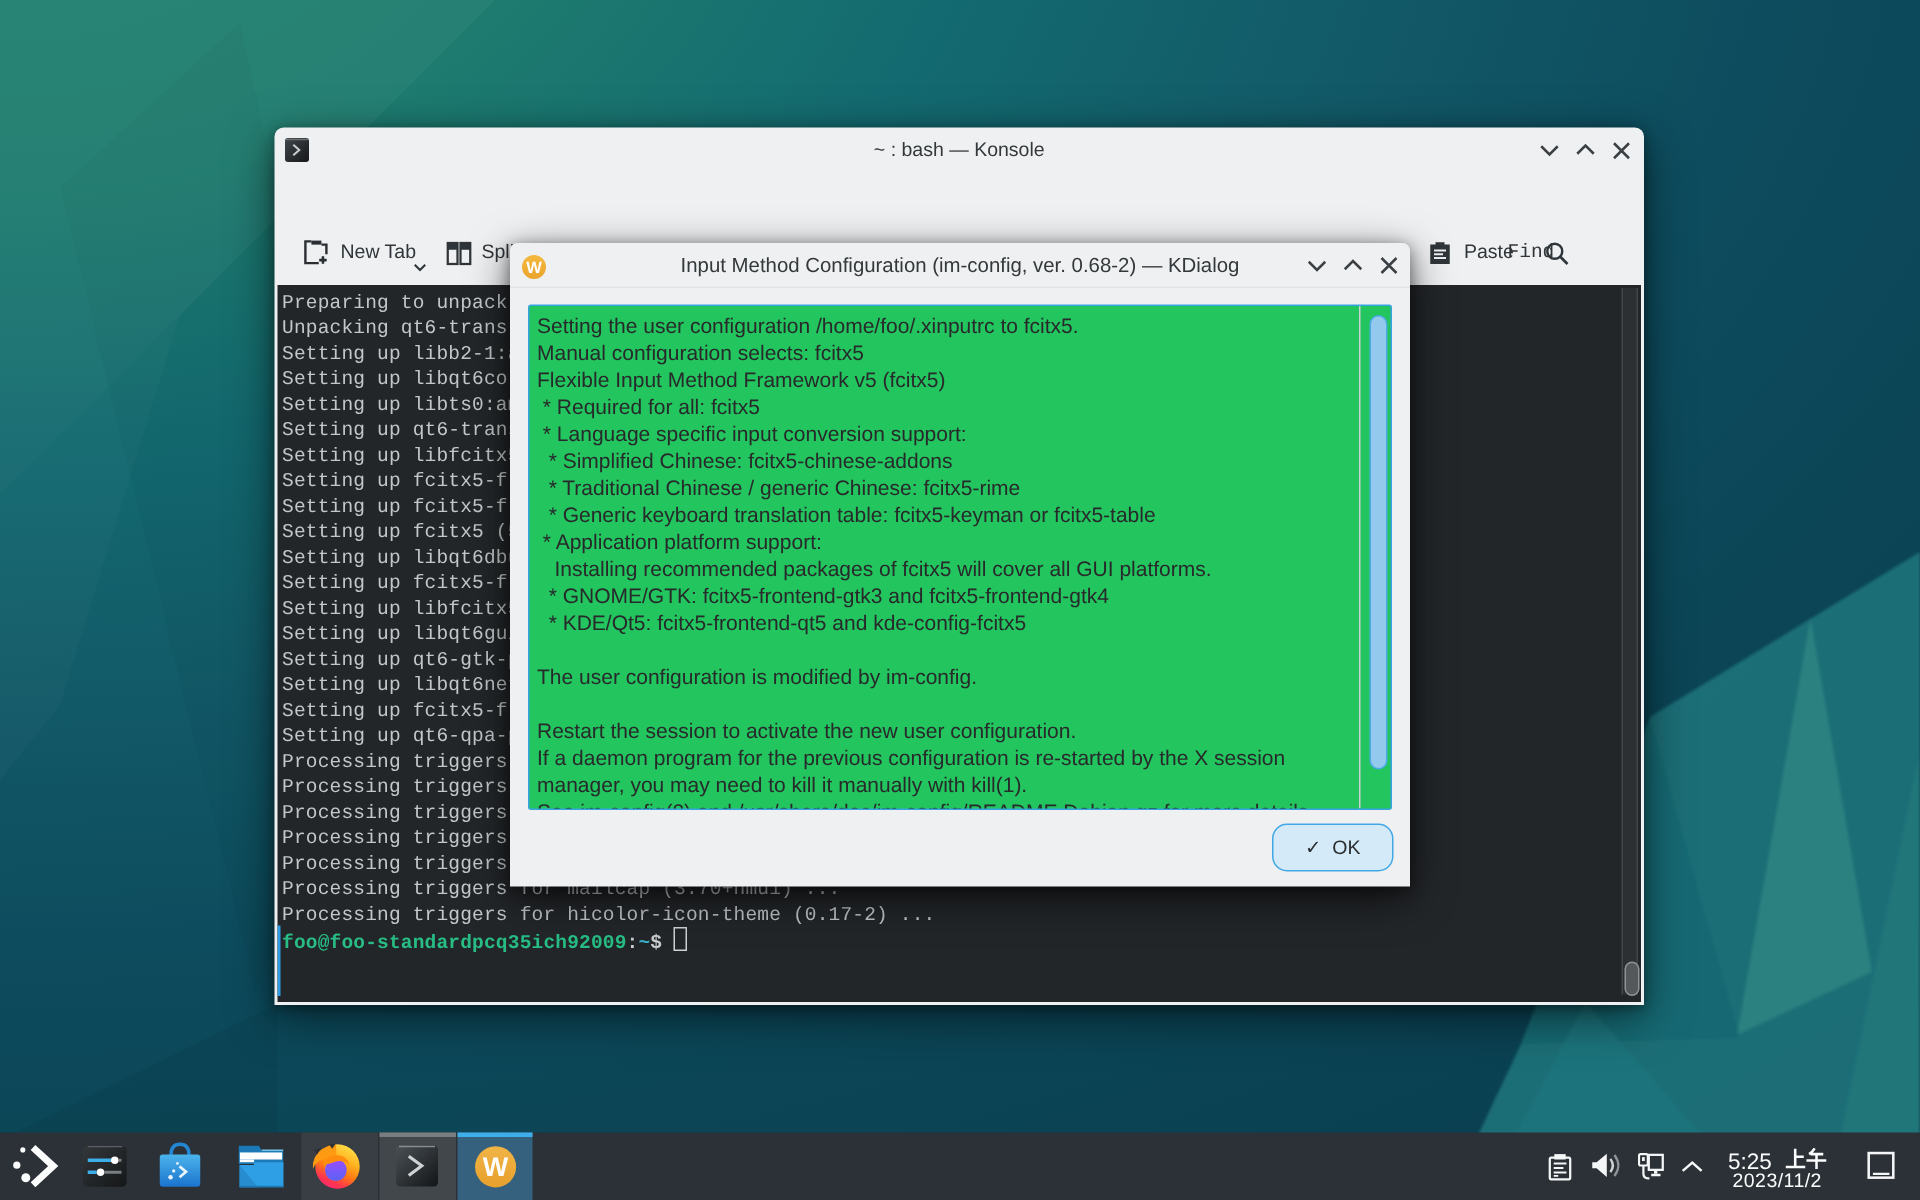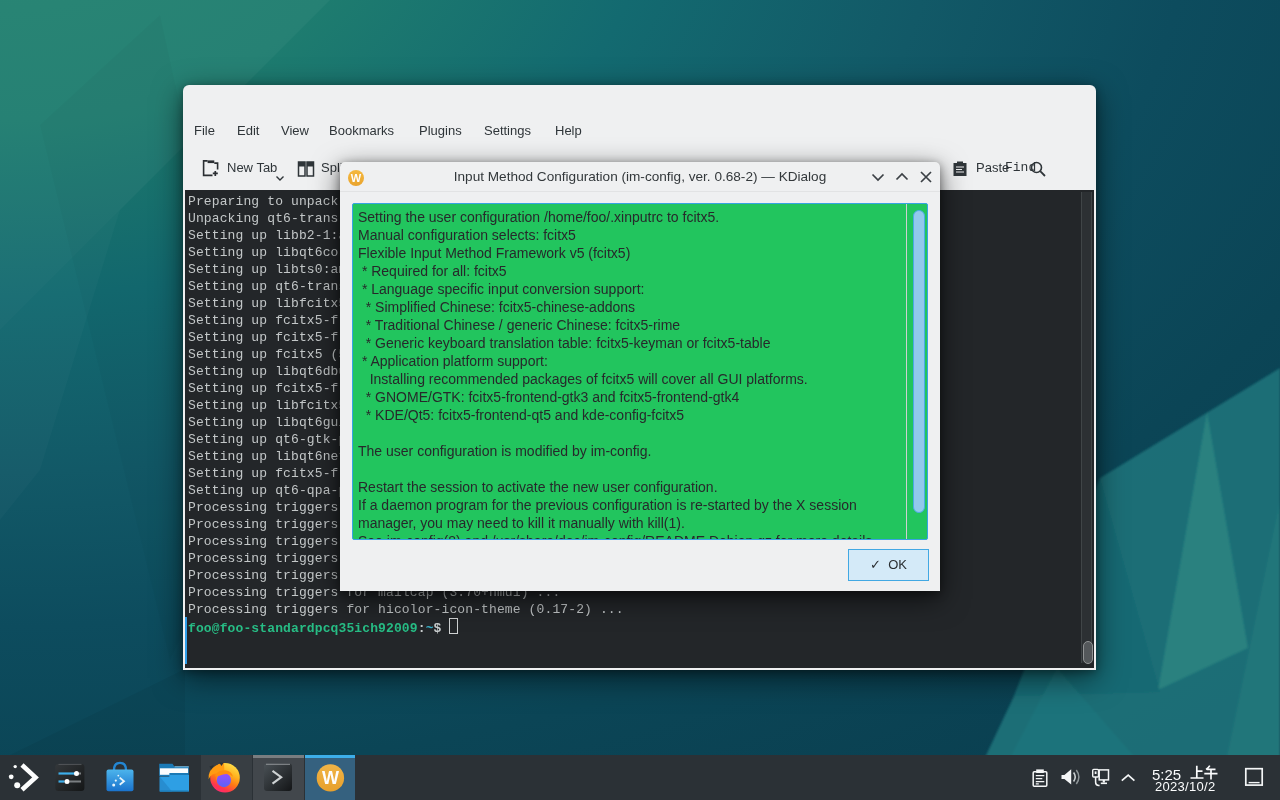--- a/index.html
+++ b/index.html
@@ -35,21 +35,21 @@
 #dtext{position:absolute;left:0;right:0;top:0;height:29px;line-height:29px;text-align:center;
   font-size:13.6px;color:#33383b;white-space:nowrap;}
 #dbox{position:absolute;left:12px;top:41px;width:574px;height:335px;border:1.5px solid #37a3e2;
   border-radius:2px;background:#22c55e;overflow:hidden;}
 #dtxt{position:absolute;left:5px;top:3.5px;width:545px;font-size:14px;line-height:18px;color:#27292b;
   white-space:pre;}
 #dsep{position:absolute;left:553px;top:0;bottom:0;width:1px;background:#cfd0d1;}
 #dhandle{position:absolute;left:560px;top:6px;width:10px;height:301px;background:#93c9ec;
   border:1px solid #4caae4;border-radius:6px;}
 #okbtn{position:absolute;left:508px;top:387px;width:79px;height:30px;background:#d4eaf8;
-  border:1px solid #41a8e3;border-radius:0;text-align:center;line-height:29px;font-size:13px;color:#2a2e31;}
+  border:1px solid #41a8e3;border-radius:10px;text-align:center;line-height:29px;font-size:13px;color:#2a2e31;}
 #panel{position:absolute;left:0;top:755px;width:1280px;height:45px;background:#2b3136;}
 .task{position:absolute;top:0;height:45px;}
 #tkff{left:201px;width:51px;background:#383e43;}
 #tkkon{left:253px;width:51px;background:#42474c;border-top:3px solid #797d80;}
 #tkw{left:305px;width:50px;background:#35617f;border-top:3px solid #3daee9;}
 </style>
 </head>
 <body>
 <svg id="wall" width="1280" height="800" viewBox="0 0 1280 800">
 <defs>
@@ -74,28 +74,38 @@
 <polygon points="1280,368 1100,478 1014,696 965,800 1280,800" fill="#1d767c" opacity="0.85"></polygon>
 <polygon points="1207,412 1158,690 1248,648" fill="#2c8682" opacity="0.8"></polygon>
 <polygon points="1100,478 1014,696 1160,692" fill="#176872" opacity="0.7"></polygon>
 <polygon points="1057,668 988,800 1165,792" fill="#1b757d" opacity="0.8"></polygon>
 <polygon points="1280,500 1218,800 1280,800" fill="#2b8581" opacity="0.35"></polygon>
 </g>
 <polygon points="0,760 185,669 185,800 0,800" fill="#000000" opacity="0.05"></polygon>
 </svg>
 
 <div class="win" id="konsole">
-  <div id="kmenu">
-    <span style="left:11px;">File</span>
-    <span style="left:54px;">Edit</span>
-    <span style="left:98px;">View</span>
-    <span style="left:146px;">Bookmarks</span>
-    <span style="left:236px;">Plugins</span>
-    <span style="left:301px;">Settings</span>
-    <span style="left:372px;">Help</span>
+  <div id="ktitle">
+    <svg id="kicon" width="16" height="16" viewBox="0 0 16 16">
+      <defs>
+          <linearGradient id="kig" x1="0" y1="0" x2="1" y2="1">
+        <stop offset="0" stop-color="#41474c"></stop>
+            <stop offset="1" stop-color="#16181a"></stop>
+      </linearGradient>
+        </defs>
+      <rect x="0" y="0" width="16" height="16" rx="2" fill="url(#kig)"></rect>
+      <rect x="0.5" y="0.5" width="15" height="1" fill="#6b7073"></rect>
+      <path d="M5.5 4.5 L9.5 8 L5.5 11.5" fill="none" stroke="#c8cccd" stroke-width="1.4"></path>
+    </svg>
+    <div id="ktext">~ : bash — Konsole</div>
+    <svg class="wbtns" style="left:841px;width:72px;" width="72" height="30" viewBox="0 0 72 30">
+      <path d="M3.5 12.5 L9 18 L14.5 12.5" fill="none" stroke="#3b4045" stroke-width="1.7"></path>
+      <path d="M27.5 17.5 L33 12 L38.5 17.5" fill="none" stroke="#3b4045" stroke-width="1.7"></path>
+      <path d="M52 10.5 L62 20.5 M62 10.5 L52 20.5" fill="none" stroke="#3b4045" stroke-width="1.7"></path>
+    </svg>
   </div>
   <div id="ktool">
     <svg style="position:absolute;left:19px;top:14px;" width="18" height="18" viewBox="0 0 18 18">
       <path d="M5.6 0.9 H1.6 V15.4 H10.5 M12.3 3.1 H15.6 V9.5" fill="none" stroke="#2a2e32" stroke-width="1.6"></path>
       <rect x="5.6" y="0.4" width="6.7" height="2.7" fill="#2a2e32"></rect>
       <path d="M13.3 10.9 V15.9 M10.8 13.4 H15.8" stroke="#2a2e32" stroke-width="1.7" fill="none"></path>
     </svg>
     <span style="position:absolute;left:44px;top:0;line-height:44px;">New Tab</span>
     <svg style="position:absolute;left:92px;top:29px;" width="10" height="7" viewBox="0 0 10 7">
       <path d="M1.5 1.5 L5 5 L8.5 1.5" fill="none" stroke="#2f3539" stroke-width="1.4"></path>
@@ -195,21 +205,21 @@
     <div id="dhandle"></div>
   </div>
   <div id="okbtn">✓&nbsp; OK</div>
 </div>
 
 <div id="panel">
   <div class="task" id="tkff"></div>
   <div class="task" id="tkkon"></div>
   <div class="task" id="tkw"></div>
   <div style="position:absolute;left:1152px;top:11px;font-size:15px;color:#fbfcfd;">5:25</div>
-  <div style="position:absolute;left:1155px;top:24px;font-size:13px;color:#fbfcfd;letter-spacing:0.3px;">2023/10/2</div>
+  <div style="position:absolute;left:1155px;top:24px;font-size:13px;color:#fbfcfd;letter-spacing:0.3px;">2023/11/2</div>
   <svg id="picons" style="position:absolute;left:0;top:0;" width="1280" height="45" viewBox="0 0 1280 45">
     <defs>
       <linearGradient id="sg" x1="0" y1="0" x2="1" y2="1">
         <stop offset="0" stop-color="#34383b"></stop>
           <stop offset="1" stop-color="#141617"></stop>
       </linearGradient>
       <linearGradient id="dg" x1="0" y1="0" x2="0" y2="1">
         <stop offset="0" stop-color="#4cb4ec"></stop>
           <stop offset="1" stop-color="#1a73cd"></stop>
       </linearGradient>

